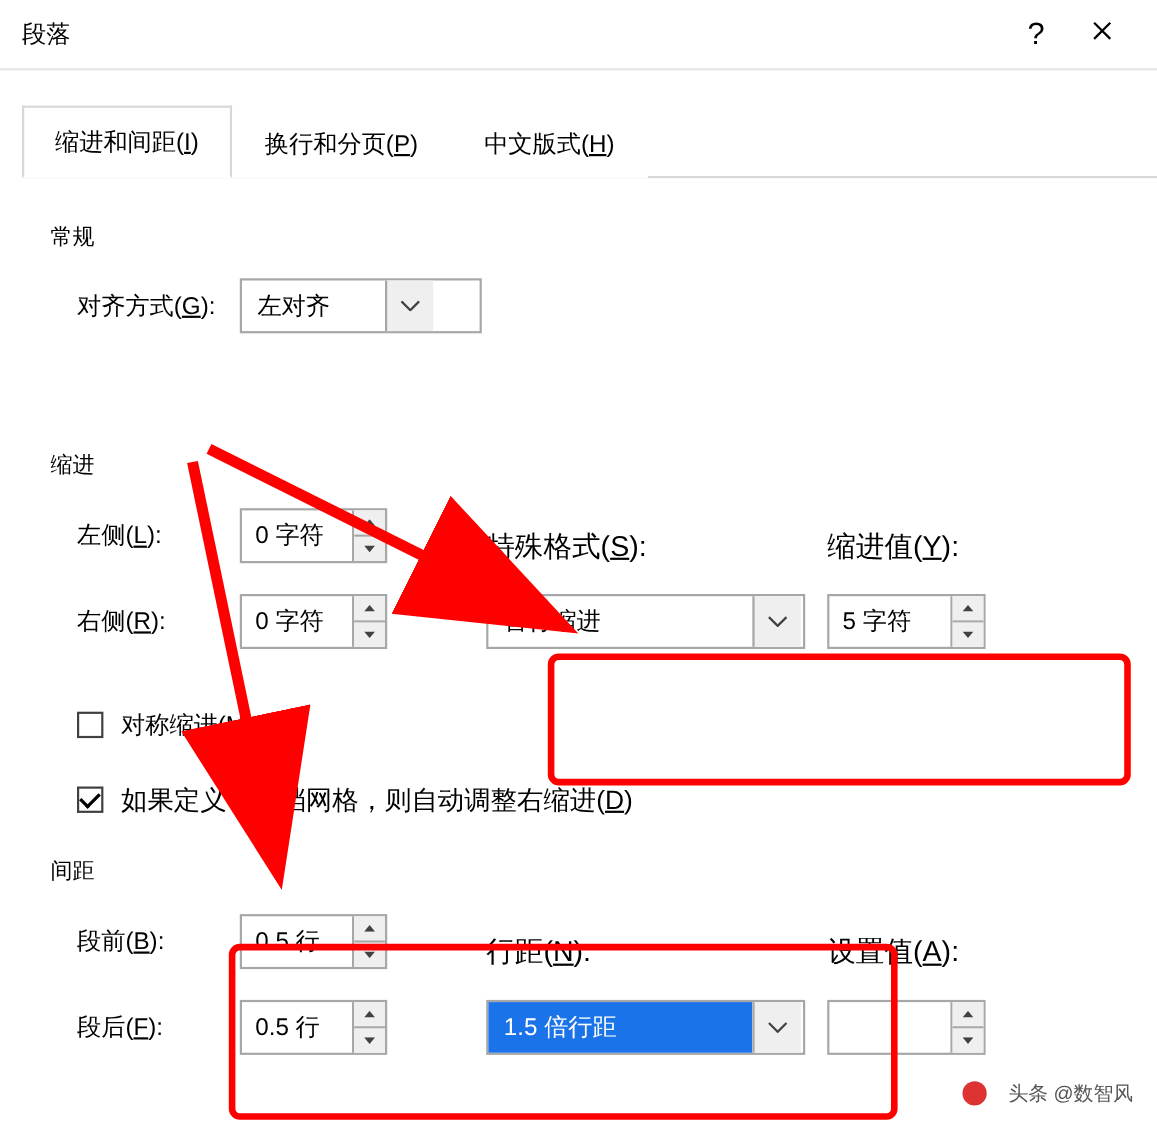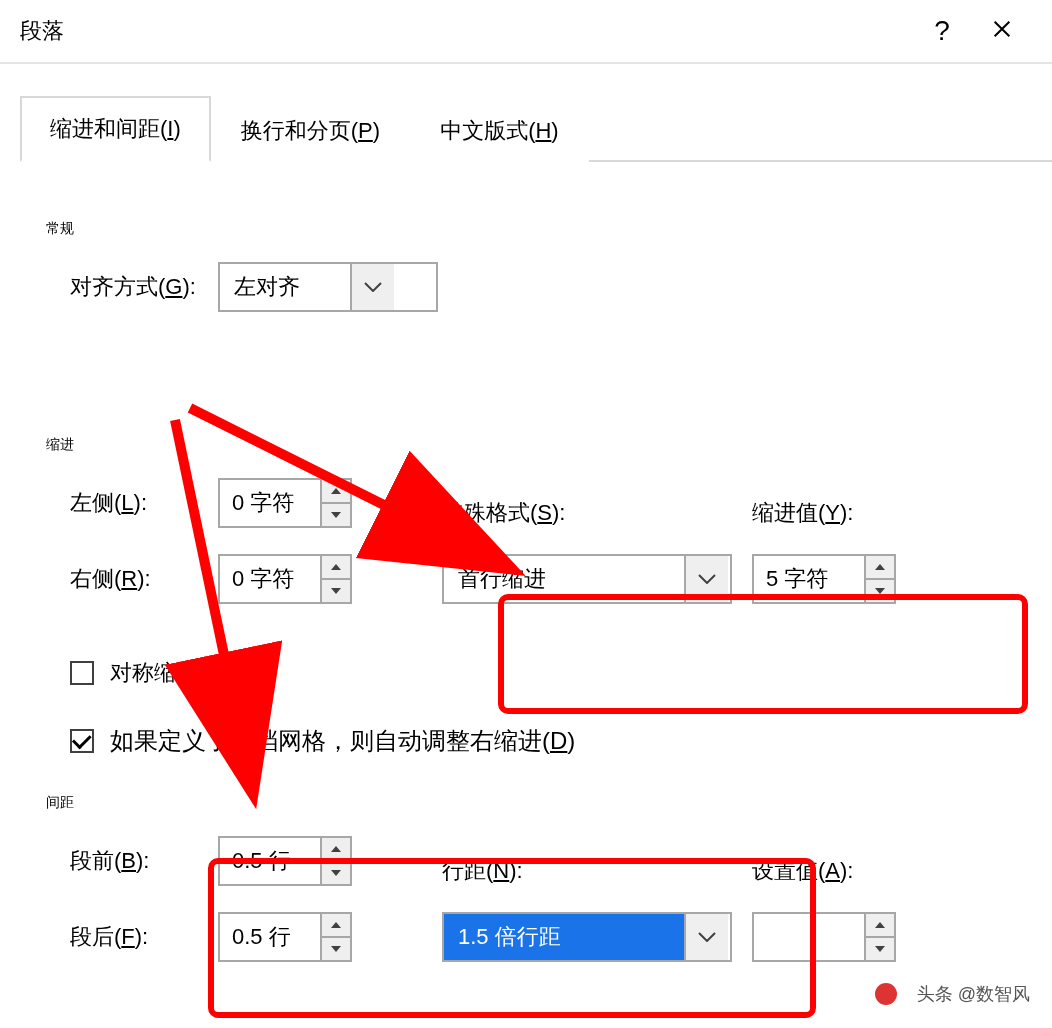--- a/index.html
+++ b/index.html
@@ -40,33 +40,33 @@
     position: relative;
     top: 2px;
     background: #fff;
   }
   .tab.active {
     border-color: #d8d8d8;
     border-bottom: 2px solid #fff;
   }
 
   .content { padding: 30px 48px 0 48px; position: relative; }
-  .section-title { font-size: 14px; margin: 28px 0 24px -2px; }
+  .section-title { font-size: 20px; margin: 10px 0 24px -2px; }
   .row {
     display: flex;
     align-items: center;
     margin: 0 0 26px 0;
     min-height: 50px;
   }
   .lbl {
     width: 170px;
     font-size: 22px;
     padding-left: 22px;
   }
-  .lbl2 { width: 128px; font-size: 22px; margin-top: 19px; }
+  .lbl2 { width: 128px; font-size: 26px; margin-top: 19px; }
 
   .combo {
     display: inline-flex;
     border: 2px solid #a7a7a7;
     height: 50px;
     background: #fff;
   }
   .combo .txt {
     padding: 0 14px;
     display: flex;

